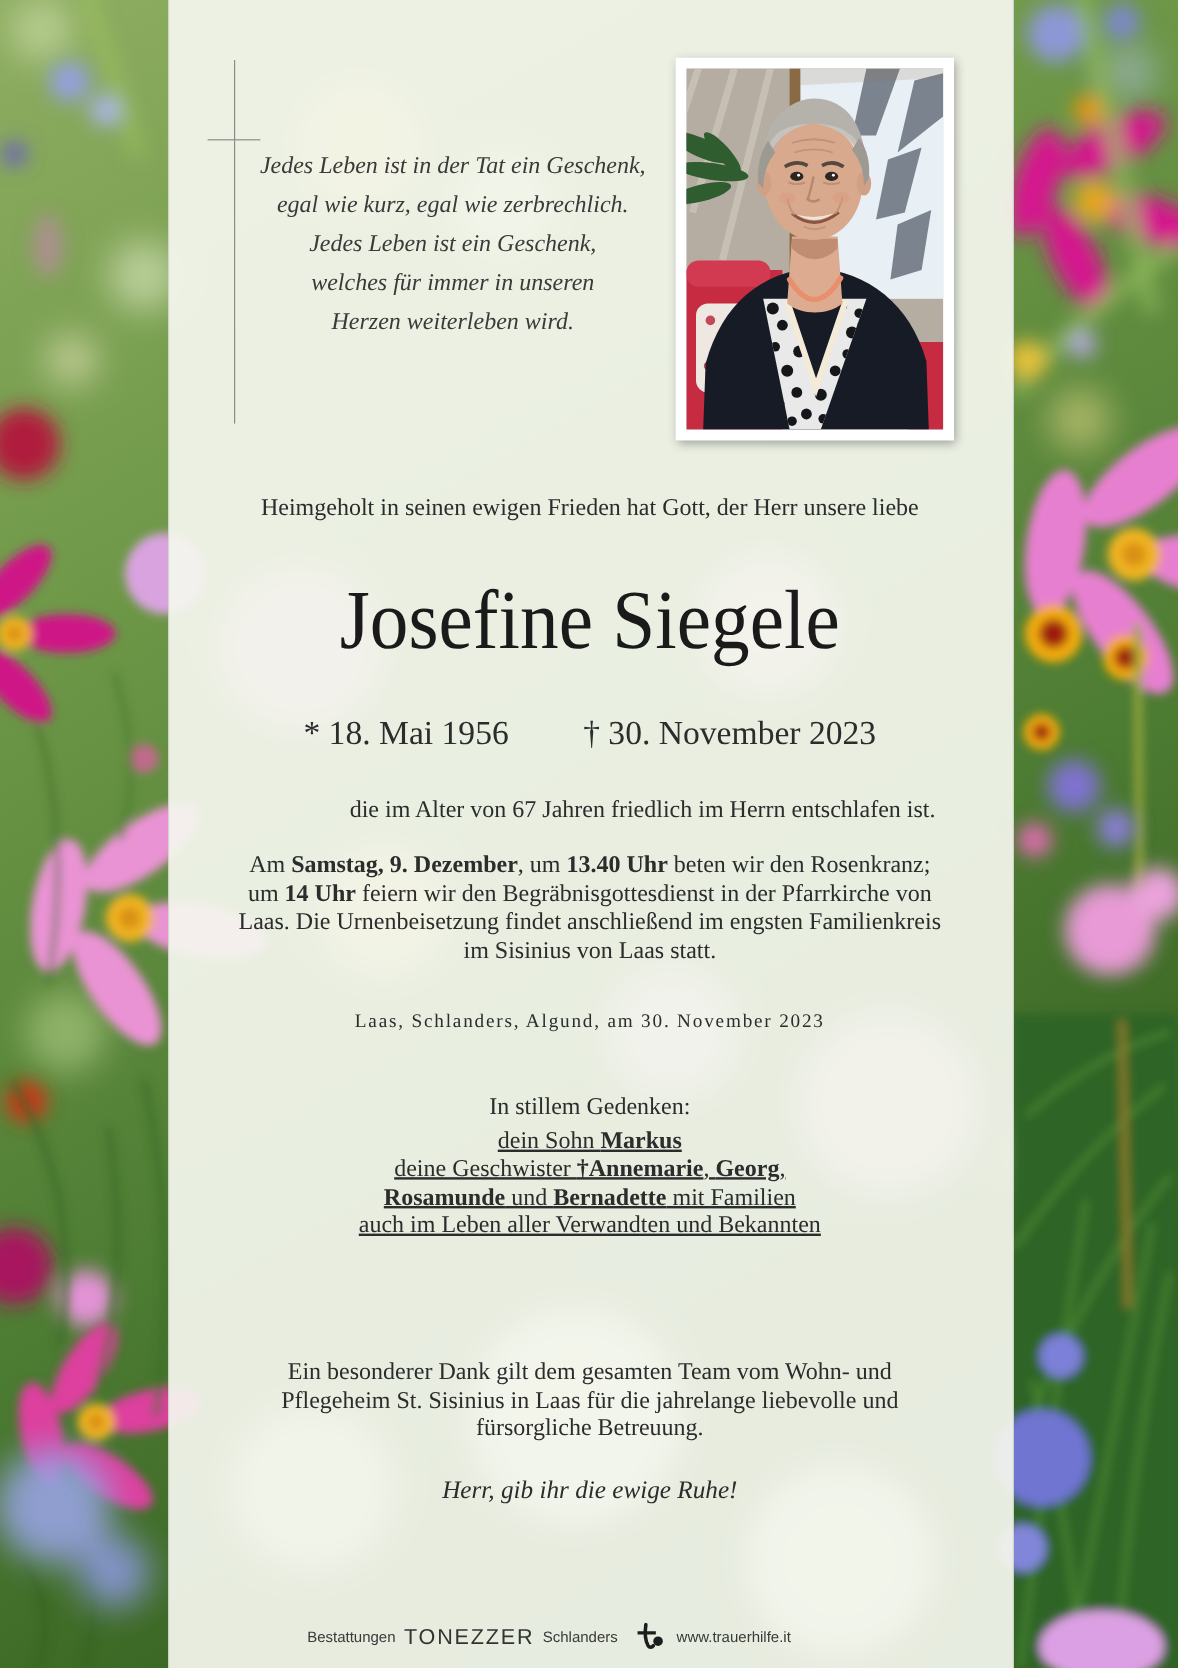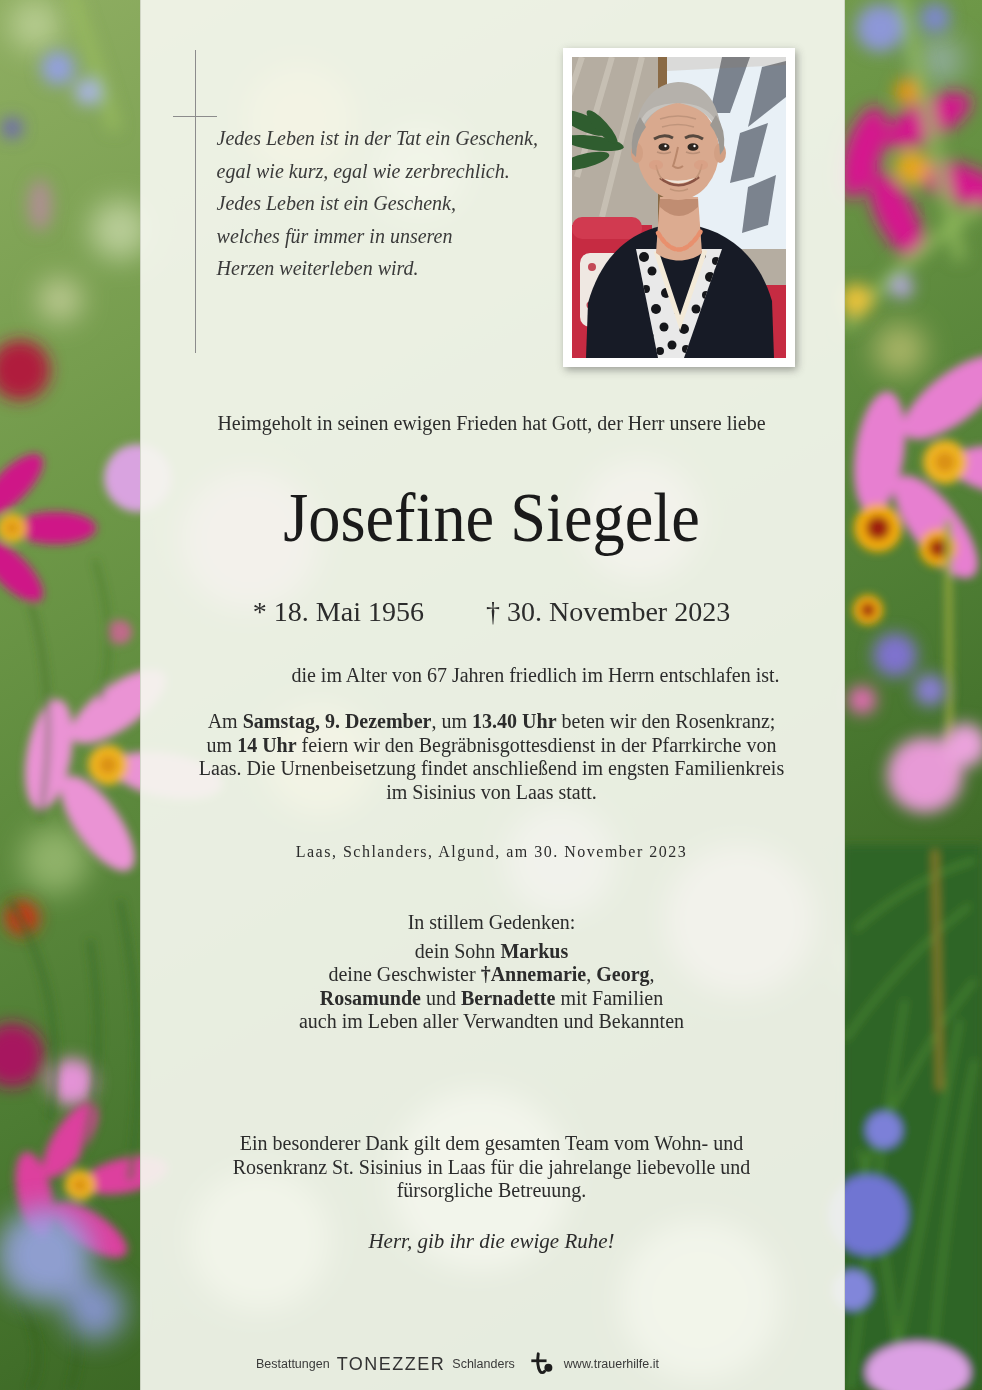--- a/index.html
+++ b/index.html
@@ -7,37 +7,37 @@
         font-family:"Liberation Serif",serif;color:#2c2c2c;background:#6d9747;}
   .bg{position:absolute;left:0;top:0;width:982px;height:1390px;}
   .panel{position:absolute;left:140px;top:0;width:703px;height:1390px;
          background:rgba(244,246,238,0.93);
          border-left:1px solid rgba(110,125,90,0.22);
          border-right:1px solid rgba(110,125,90,0.22);}
   
   .cross-v{position:absolute;left:195px;top:50px;width:1px;height:303px;background:#8c8c8c;}
   .cross-h{position:absolute;left:173px;top:116px;width:44px;height:1px;background:#8c8c8c;}
   
-  .poem{position:absolute;top:122px;right:444px;text-align:left;white-space:nowrap;
+  .poem{position:absolute;top:122px;right:444px;text-align:center;white-space:nowrap;
         font-style:italic;font-size:20px;line-height:32.6px;color:#3a3a3a;margin-left:34px;}
   
   .photo{position:absolute;left:563px;top:48px;width:214px;height:301px;
          border:9px solid #ffffff;box-shadow:2px 3px 8px rgba(60,60,60,.45);background:#cdd3d8;}
   .photo svg{display:block;width:214px;height:301px;}
   
   .cblock{position:absolute;left:140px;width:703px;text-align:center;}
   .intro{top:412px;font-size:20px;}
   .name{top:482px;font-size:70px;line-height:72px;color:#1a1a1a;
         transform:scaleX(.92);transform-origin:50% 50%;white-space:nowrap;}
   .dates{top:596px;font-size:28px;display:flex;justify-content:center;gap:62px;white-space:nowrap;}
   .age{top:664px;font-size:20px;padding-left:44px;}
   .funeral{top:710px;font-size:20px;line-height:23.5px;}
   .places{top:843px;font-size:16px;letter-spacing:1.5px;white-space:nowrap;}
   .remember{top:911px;font-size:20px;}
-  .mourners{top:940px;font-size:20px;line-height:23.3px;}
+  .mourners{top:940px;font-size:20px;line-height:23.3px;text-decoration:underline;}
   .thanks{top:1084px;font-size:20px;line-height:23.5px;margin-top:48px;}
   .prayer{top:1229px;font-size:21px;font-style:italic;}
   .b{font-weight:bold;}
   
   .footer{position:absolute;left:140px;width:635px;top:1352px;display:flex;justify-content:center;
           align-items:center;font-family:"Liberation Sans",sans-serif;color:#3a3a3a;white-space:nowrap;}
   .footer .small{font-size:12.5px;}
   .footer .company{font-size:18px;letter-spacing:1.5px;margin:0 7px 0 7px;color:#333;}
   .footer .loc{margin-right:12px;}
   .footer .logo{margin:0 9px 0 0;height:24px;width:28px;}
@@ -331,21 +331,21 @@
   <div class="cblock remember">In stillem Gedenken:</div>
   <div class="cblock mourners">
       <div class="line"><span>dein Sohn </span><span class="b">Markus</span></div>
       <div class="line"><span>deine Geschwister </span><span class="b">†Annemarie</span><span>, </span><span class="b">Georg</span><span>,</span></div>
       <div class="line"><span class="b">Rosamunde</span><span> und </span><span class="b">Bernadette</span><span> mit Familien</span></div>
       <div class="line">auch im Leben aller Verwandten und Bekannten</div>
     </div>
 
   <div class="cblock thanks">
       <div class="line">Ein besonderer Dank gilt dem gesamten Team vom Wohn- und</div>
-      <div class="line">Rosenkranz St. Sisinius in Laas für die jahrelange liebevolle und</div>
+      <div class="line">Pflegeheim St. Sisinius in Laas für die jahrelange liebevolle und</div>
       <div class="line">fürsorgliche Betreuung.</div>
     </div>
 
   <div class="cblock prayer">Herr, gib ihr die ewige Ruhe!</div>
 
   <div class="footer">
     <span class="small">Bestattungen</span>
     <span class="company">TONEZZER</span>
     <span class="small loc">Schlanders</span>
     <svg class="logo" viewBox="0 0 30 26" aria-hidden="true">

